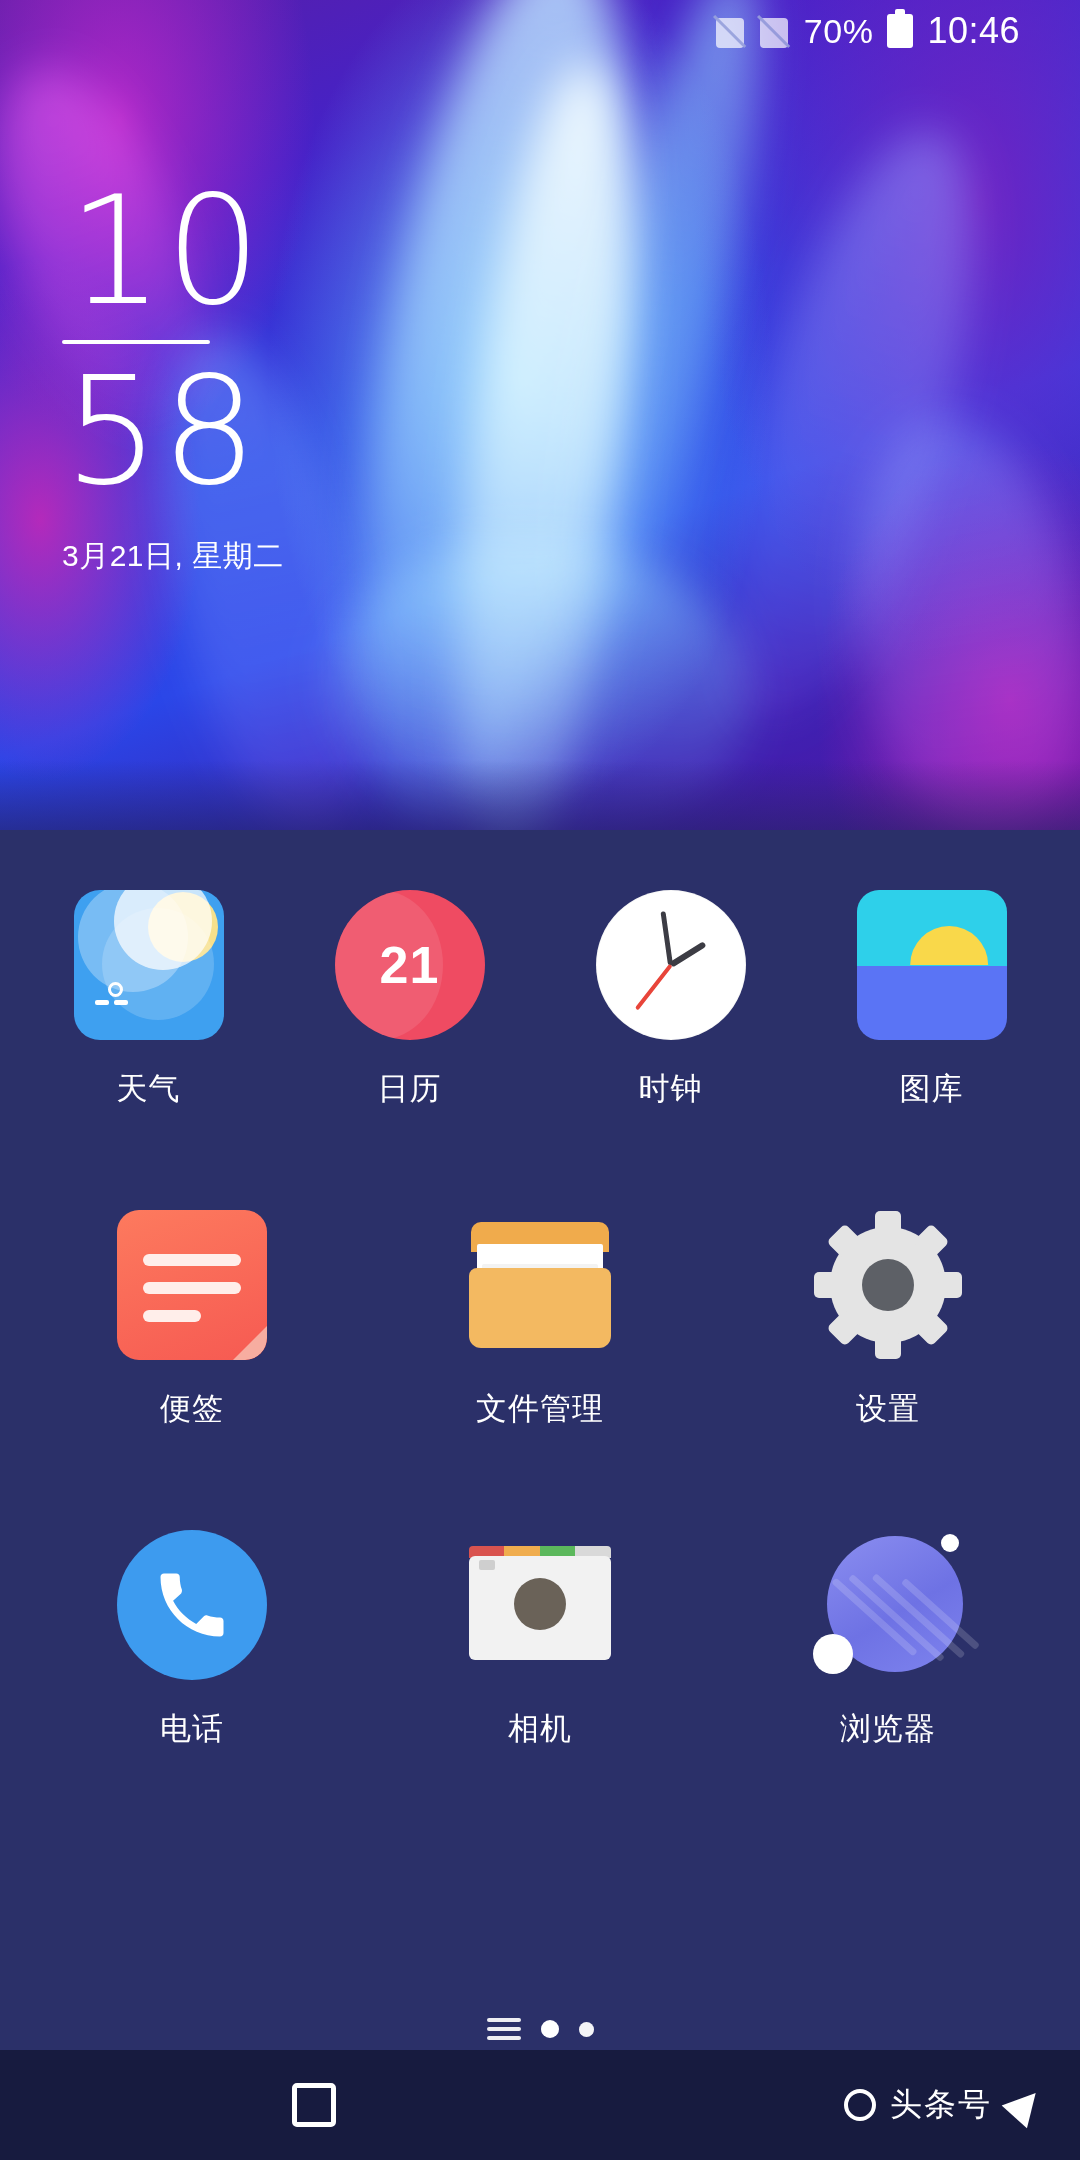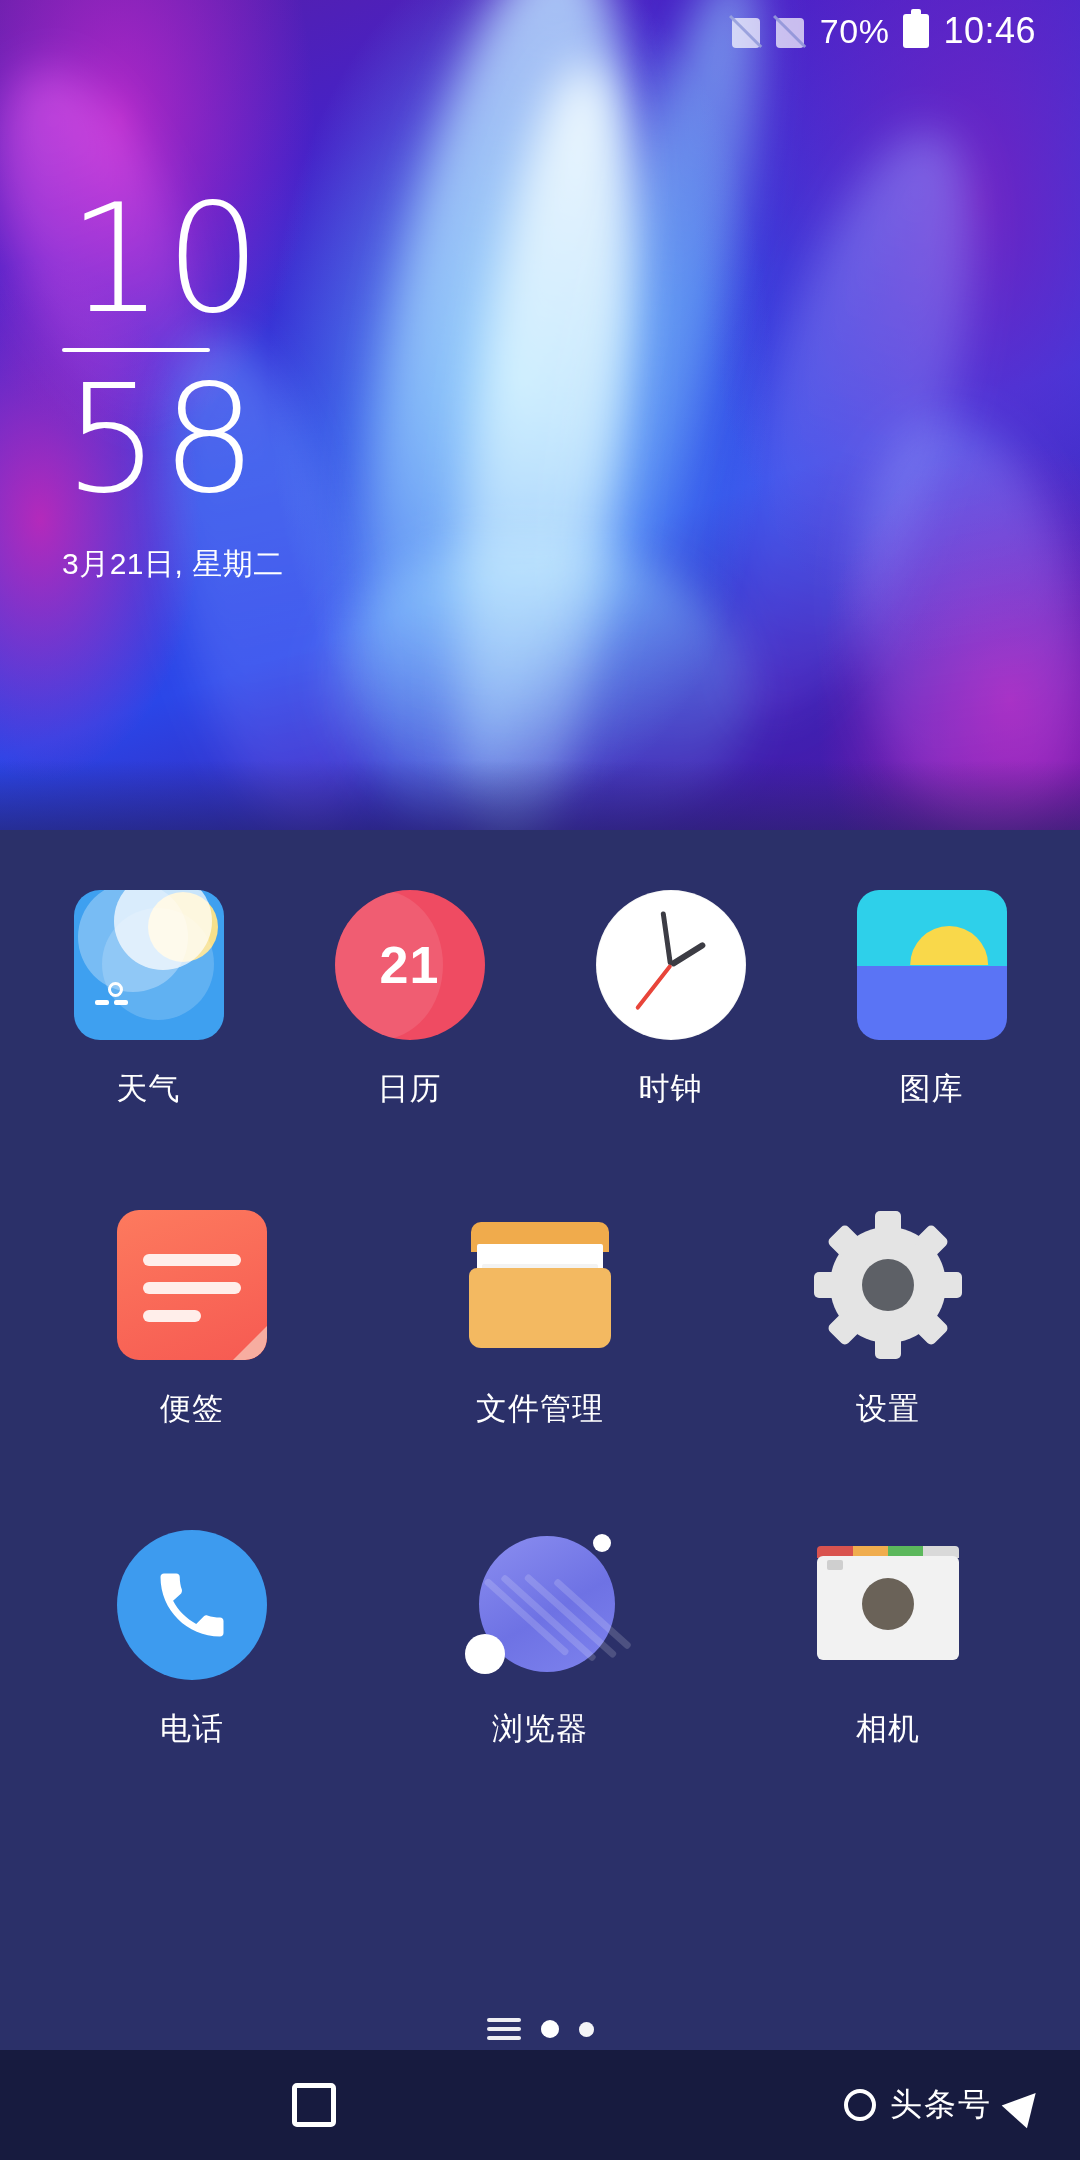--- a/index.html
+++ b/index.html
@@ -47,21 +47,21 @@
   .ws7 { left: 860px; top: 420px;  width: 220px; height: 430px; background: linear-gradient(180deg, rgba(70,110,240,0.5), rgba(190,40,200,0.2)); transform: rotate(-8deg); }
   .ws8 { left: 330px; top: 540px;  width: 420px; height: 300px; background: linear-gradient(180deg, rgba(120,200,255,0.45), rgba(40,80,220,0.1)); transform: rotate(4deg); }
   .wall-dark-bottom {
     position: absolute; left: 0; bottom: 0; width: 1080px; height: 70px;
     background: linear-gradient(180deg, rgba(25,30,90,0) 0%, rgba(30,35,95,0.55) 100%);
   }
 
   
   .statusbar {
     position: absolute;
-    left: 16px; top: 0;
+    left: 0; top: 0;
     width: 1044px; height: 62px;
     display: flex;
     align-items: center;
     justify-content: flex-end;
     padding-right: 24px;
     box-sizing: border-box;
     color: #ffffff;
     gap: 14px;
   }
   .sb-sig {
@@ -106,21 +106,21 @@
   .sb-time {
     font-size: 36px;
     font-weight: 400;
     color: #ffffff;
     letter-spacing: 0.5px;
   }
 
   
   .clock-widget {
     position: absolute;
-    left: 62px; top: 184px;
+    left: 62px; top: 176px;
     color: #ffffff;
   }
   .clock-hour, .clock-min {
     font-size: 150px;
     line-height: 1.0;
     font-weight: 300;
     letter-spacing: 2px;
     color: #ffffff;
     font-family: "DejaVu Sans", "Liberation Sans", sans-serif;
   }
@@ -665,43 +665,43 @@
         <div class="app-icon ic-phone">
           <svg width="84" height="84" viewBox="0 0 24 24" fill="#ffffff">
             <path d="M6.6 10.8c1.4 2.8 3.8 5.1 6.6 6.6l2.2-2.2c.3-.3.7-.4 1-.2 1.2.4 2.4.6 3.6.6.6 0 1 .4 1 1V20c0 .6-.4 1-1 1C10.6 21 3 13.4 3 4c0-.6.4-1 1-1h3.5c.6 0 1 .4 1 1 0 1.3.2 2.5.6 3.6.1.4 0 .8-.2 1.1l-2.3 2.1z"></path>
           </svg>
         </div>
         <div class="app-label">电话</div>
       </div>
 
 
       <div class="app">
+        <div class="app-icon ic-camera">
+          <div class="toprail"></div>
+          <div class="body"></div>
+          <div class="flash"></div>
+          <div class="lens"></div>
+        </div>
+        <div class="app-label">相机</div>
+      </div>
+
+      <div class="app">
         <div class="app-icon ic-browser">
           <div class="big">
             <div class="stripe s1"></div>
               <div class="stripe s2"></div>
             <div class="stripe s3"></div>
               <div class="stripe s4"></div>
           </div>
           <div class="dot-sm"></div>
           <div class="dot-lg"></div>
         </div>
         <div class="app-label">浏览器</div>
       </div>
 
-      <div class="app">
-        <div class="app-icon ic-camera">
-          <div class="toprail"></div>
-          <div class="body"></div>
-          <div class="flash"></div>
-          <div class="lens"></div>
-        </div>
-        <div class="app-label">相机</div>
-      </div>
-
     </div>
 
   </div>
 
   <div class="page-indicator">
     <div class="pi-lines">
       <span></span>
         <span></span>
         <span></span>
     </div>

